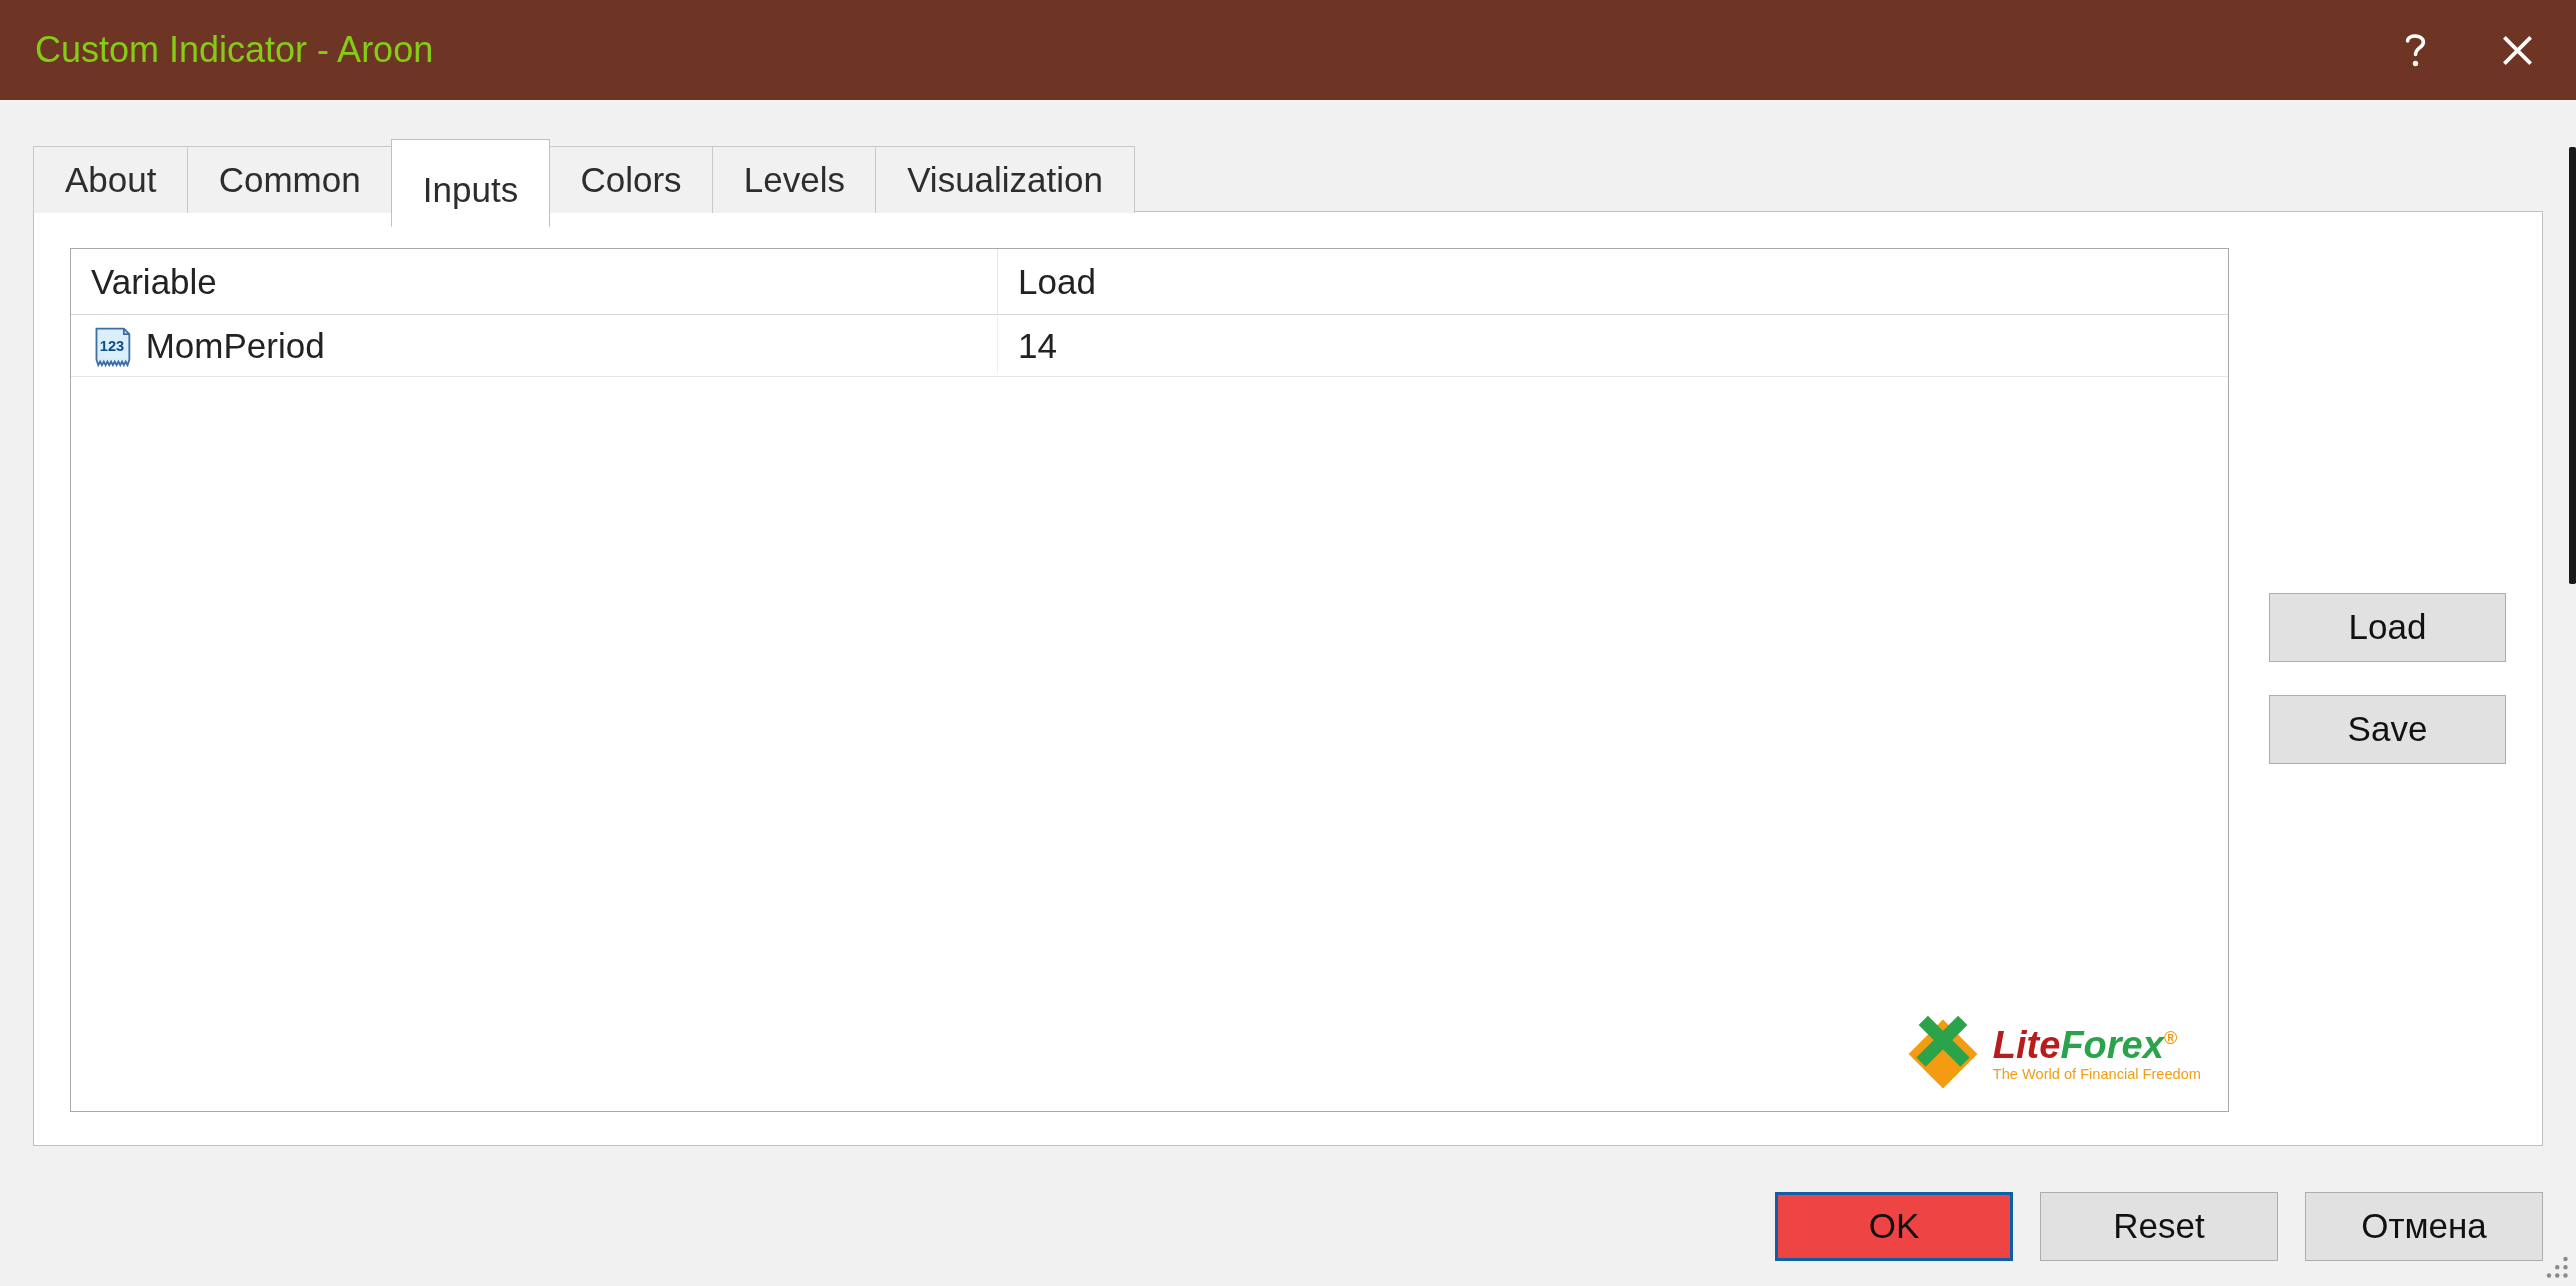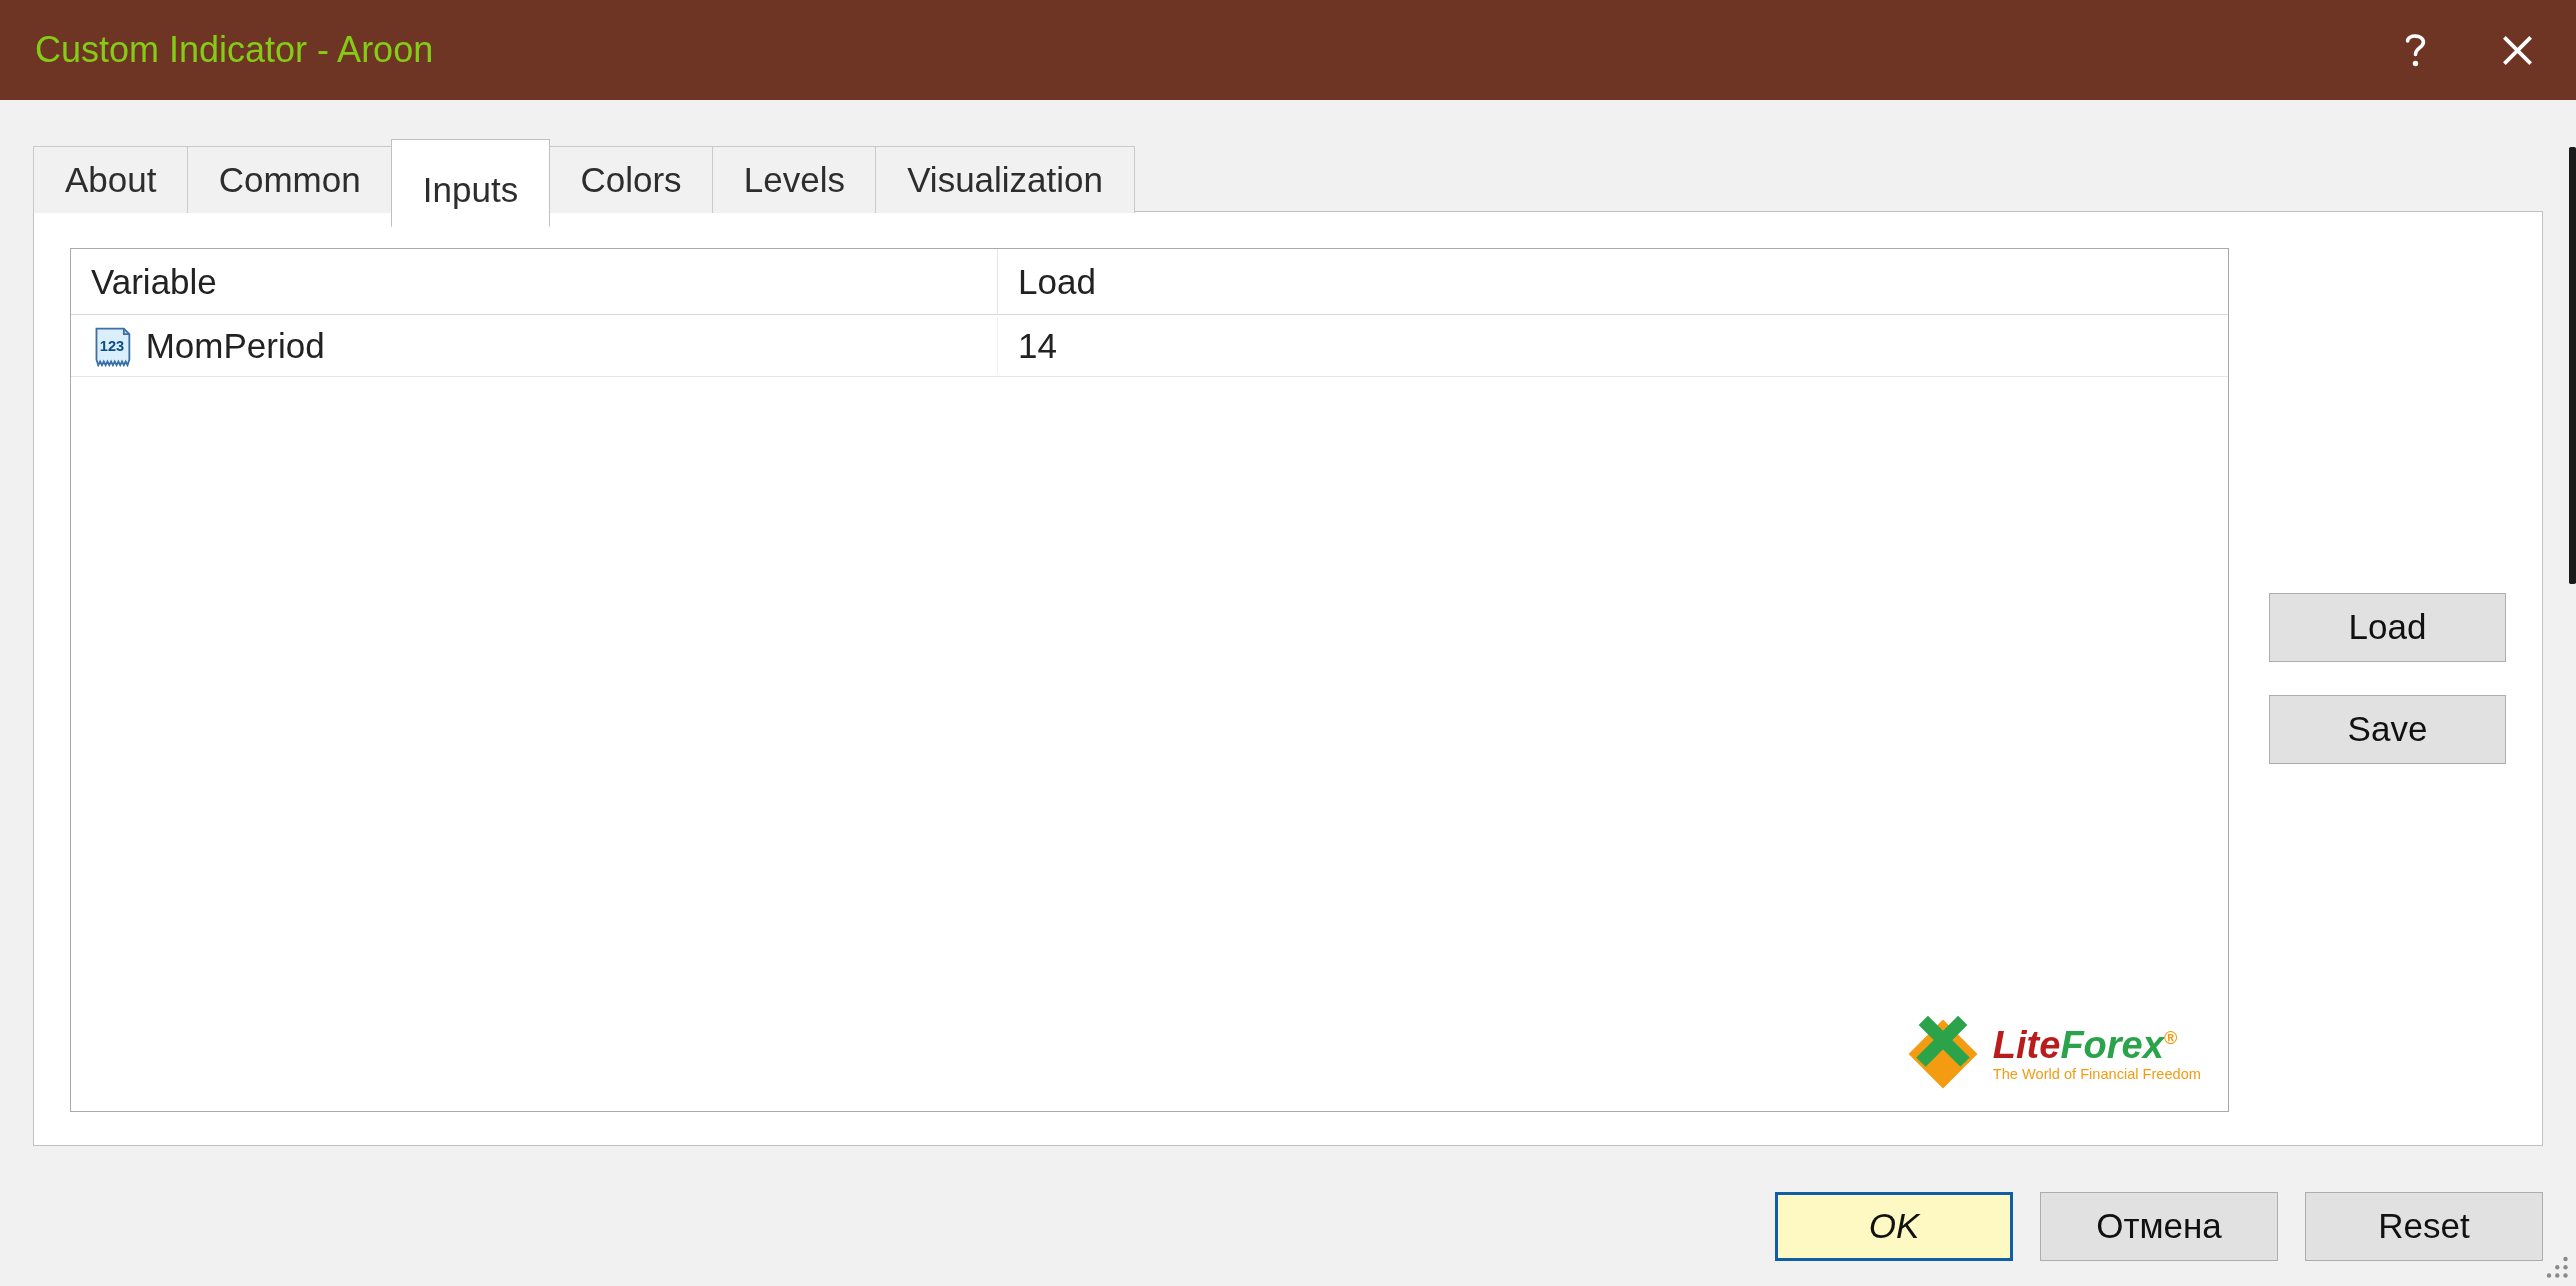--- a/index.html
+++ b/index.html
@@ -212,23 +212,22 @@
     justify-content: flex-end;
     gap: 27px;
     padding: 20px 33px 25.5px 33px;
     position: relative;
   }
   .footer .btn {
     width: 238px;
     height: 69px;
   }
   .footer .btn.primary {
-    background: #fef9c3;
+    background: #ef4444;
     border: 3.6px solid #0f5fa6;
-    font-style: italic;
   }
 
   
   .resize-grip {
     position: absolute;
     right: 5.5px;
     bottom: 5.5px;
     width: 33px;
     height: 33px;
   }
@@ -314,22 +313,22 @@
 
       <div class="side-btns">
         <div class="btn">Load</div>
         <div class="btn">Save</div>
       </div>
     </div>
   </div>
 
   <div class="footer">
     <div class="btn primary">OK</div>
+    <div class="btn">Reset</div>
     <div class="btn">Отмена</div>
-    <div class="btn">Reset</div>
 
     <div class="resize-grip">
       <svg viewBox="0 0 36 36">
         <circle cx="30" cy="12" r="2.4" fill="#8a8a8a"></circle>
         <circle cx="30" cy="21" r="2.4" fill="#8a8a8a"></circle>
         <circle cx="21" cy="21" r="2.4" fill="#8a8a8a"></circle>
         <circle cx="30" cy="30" r="2.4" fill="#8a8a8a"></circle>
         <circle cx="21" cy="30" r="2.4" fill="#8a8a8a"></circle>
         <circle cx="12" cy="30" r="2.4" fill="#8a8a8a"></circle>
       </svg>

